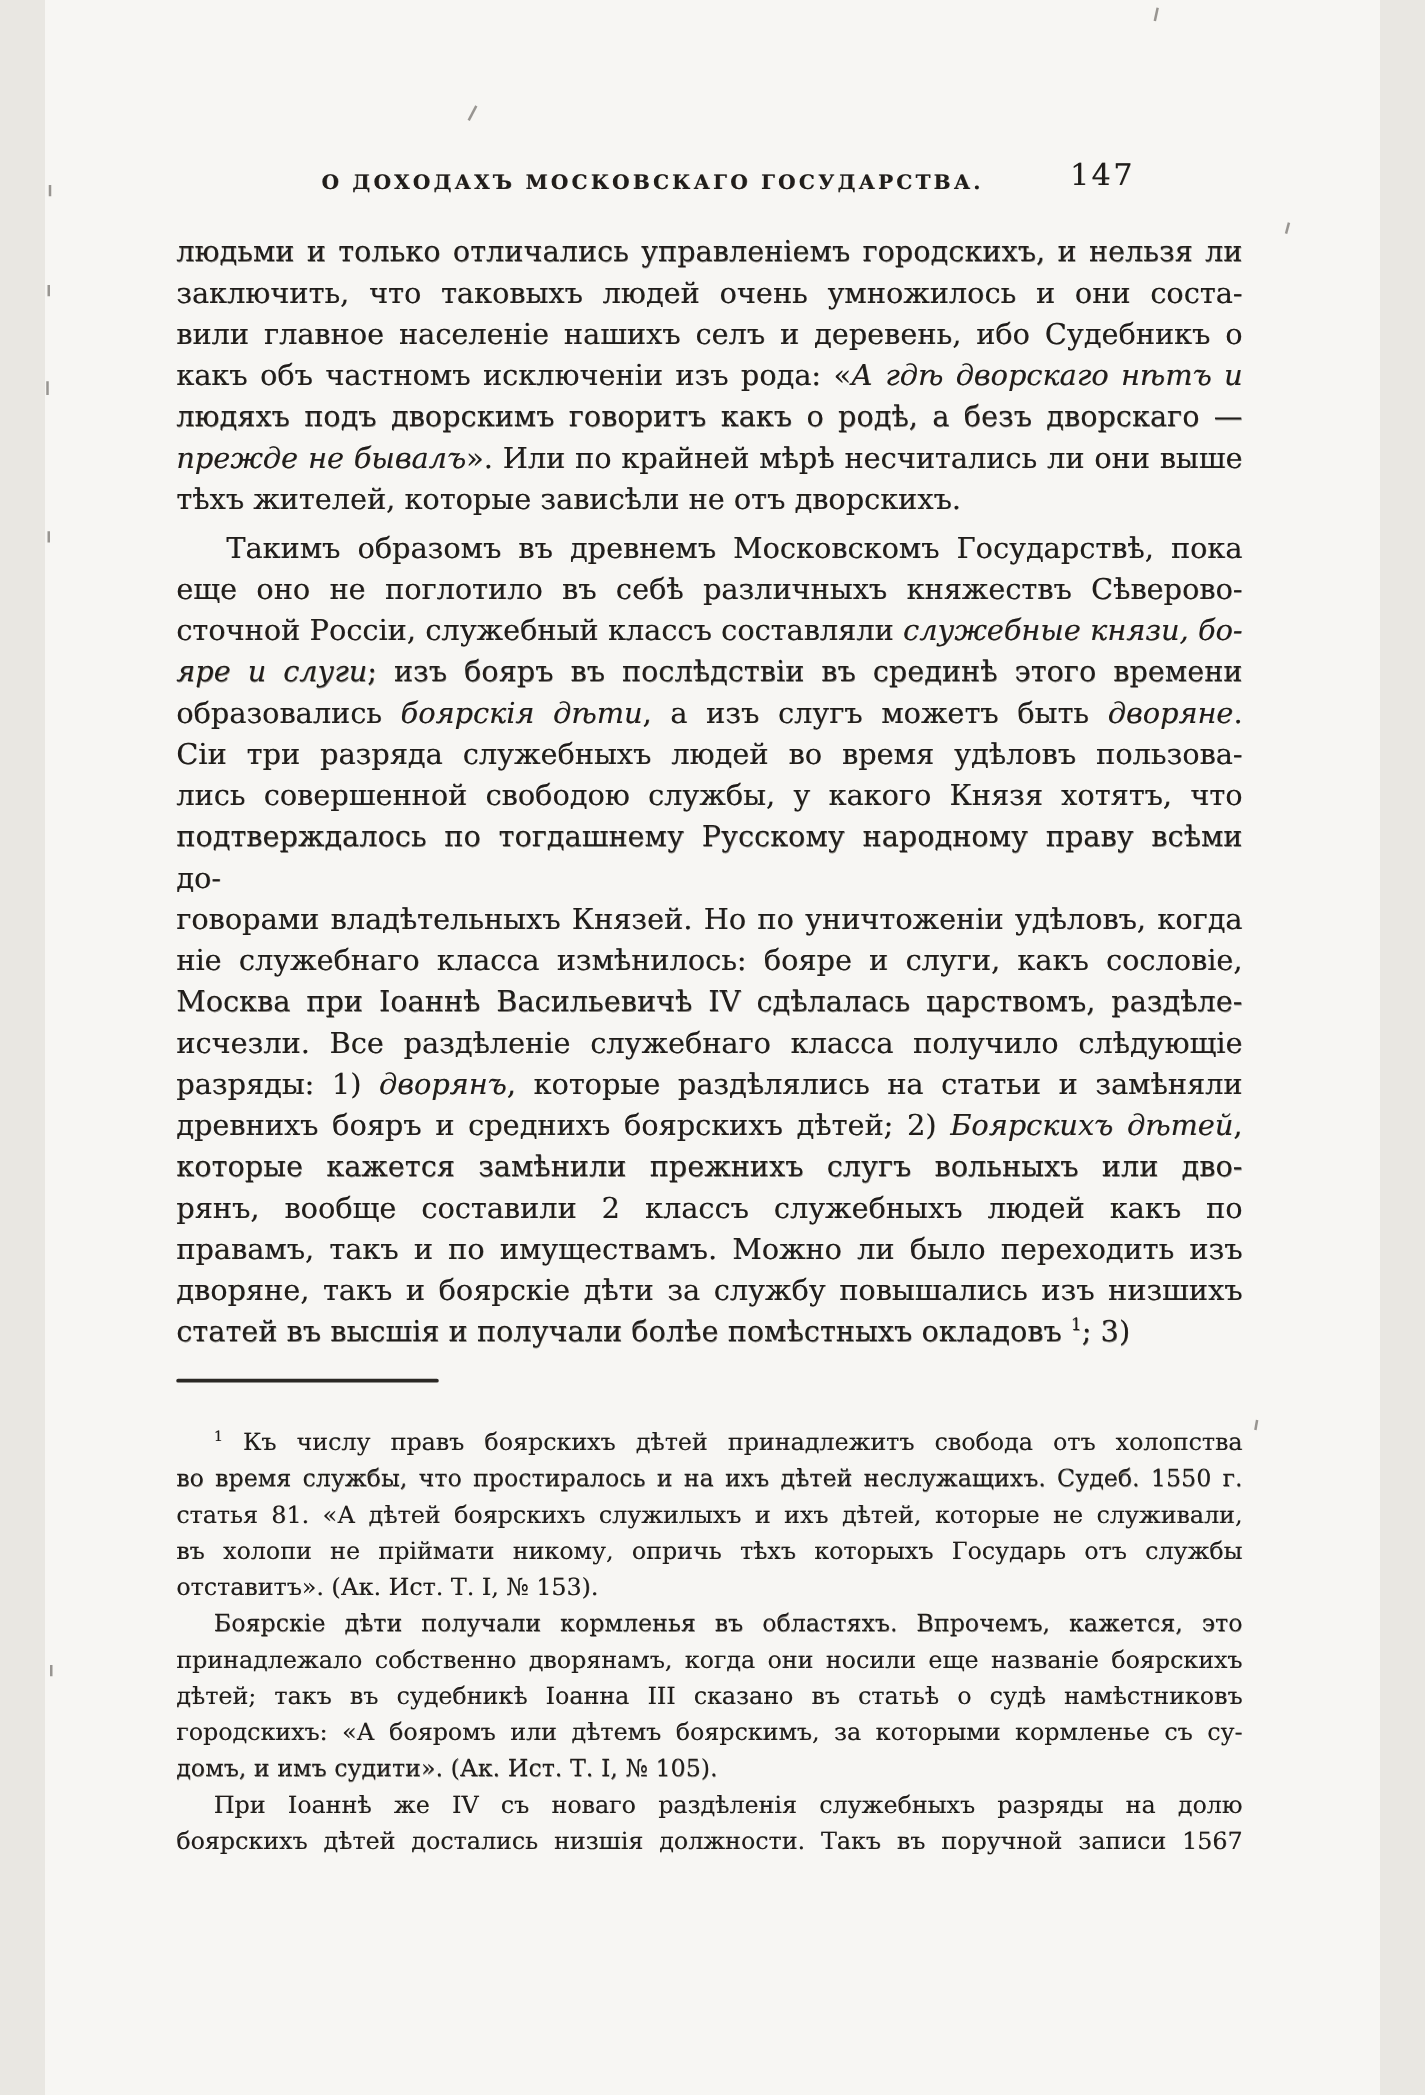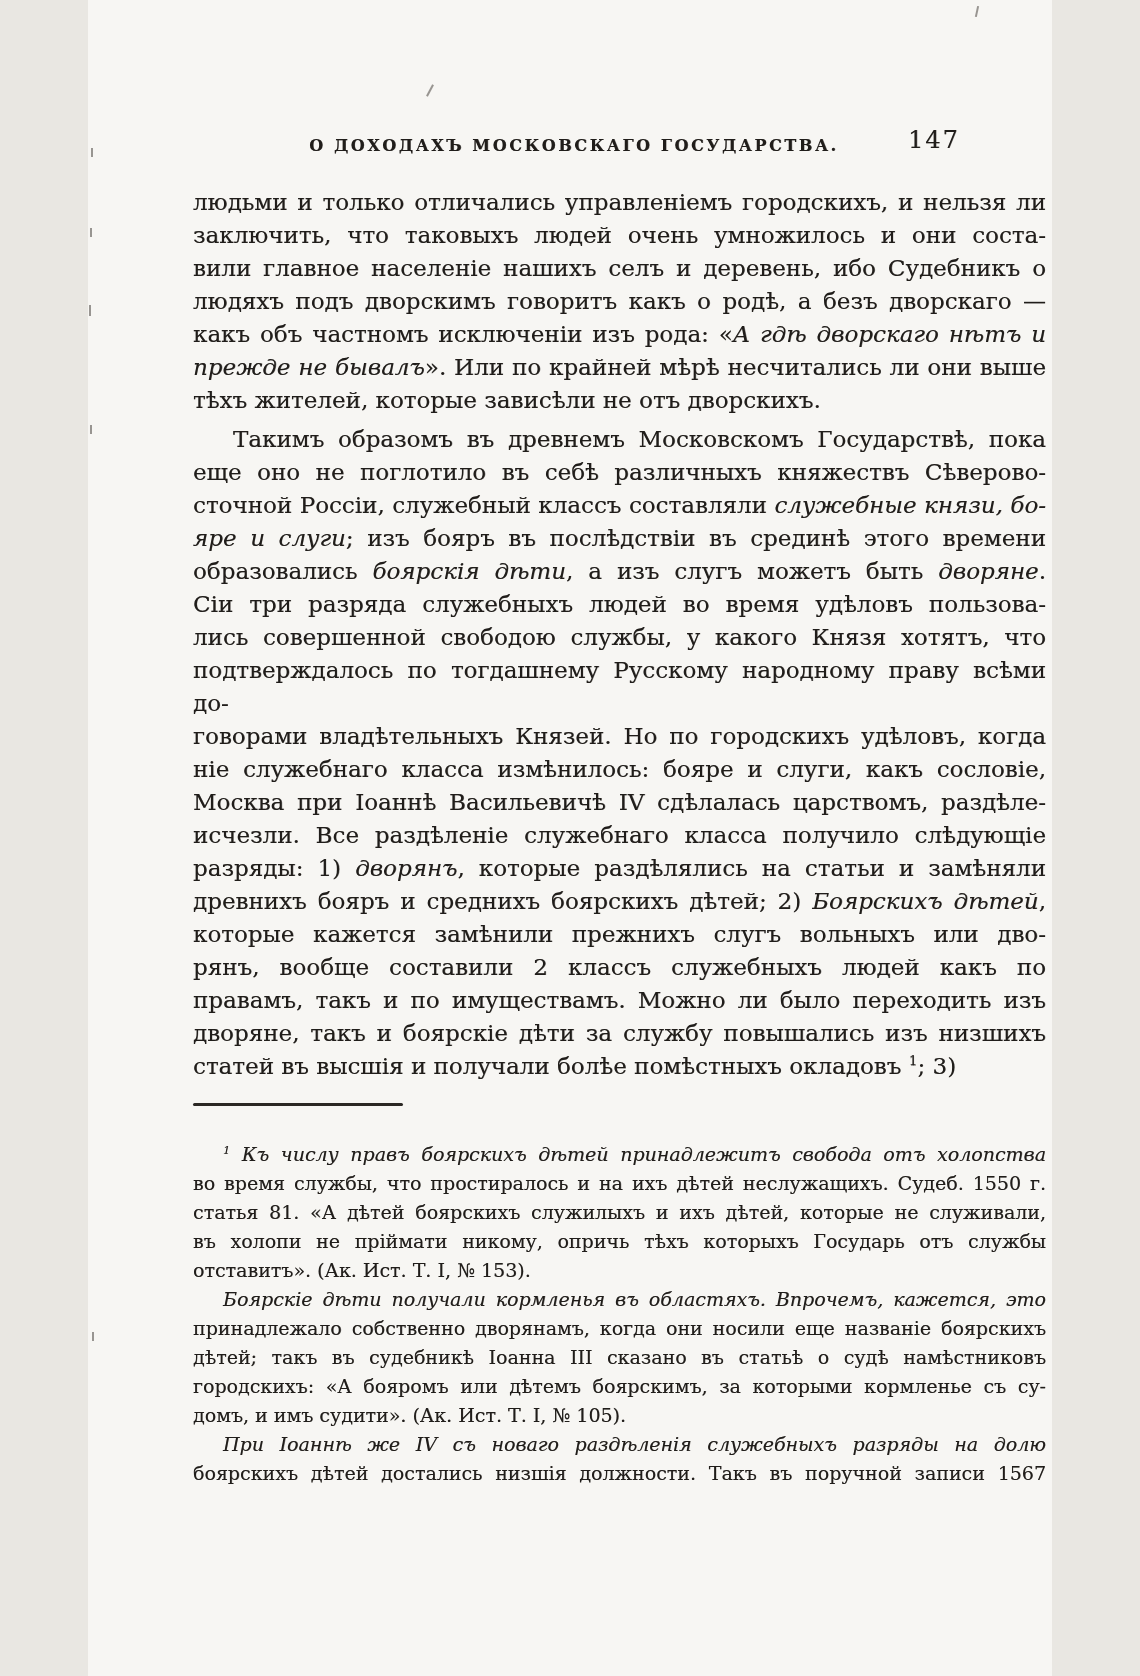--- a/index.html
+++ b/index.html
@@ -1,19 +1,19 @@
 <!DOCTYPE html>
 <html><head>
 <meta charset="utf-8">
 <style>
   html, body { margin: 0; padding: 0; }
   body { background: #e9e7e2; }
   .page {
     position: relative;
-    width: 964px;
+    width: 1068px;
     height: 1676px;
     margin: 0 auto;
     background: #f7f6f3;
     color: #201d1a;
     font-family: "DejaVu Serif", serif;
     overflow: hidden;
   }
   .header {
     position: absolute;
     top: 136px;
@@ -52,21 +52,21 @@
     font-size: 19px;
     line-height: 29px;
     text-shadow: 0.3px 0.25px 0 rgba(25,22,18,0.5);
   }
   .line {
     text-align: justify;
     text-align-last: justify;
   }
   .line.end { text-align-last: left; }
   .main .line.indent { text-indent: 40px; }
-  .footnotes .line.indent { text-indent: 30px; font-style: italic; }
+  .footnotes .line.indent { text-indent: 30px; }
   .main .para + .para { margin-top: 6px; }
   .it { font-style: italic; }
   .sup {
     vertical-align: super;
     font-size: 0.6em;
     line-height: 0;
   }
   .rule {
     position: absolute;
     top: 1103px;
@@ -111,35 +111,35 @@
     <span>О ДОХОДАХЪ МОСКОВСКАГО ГОСУДАРСТВА.</span>
   </div>
 
   <div class="page-num">147</div>
 
   <div class="main" id="main-text">
       <div class="para">
         <div class="line"><span>людьми и только отличались управленіемъ городскихъ, и нельзя ли</span></div>
         <div class="line"><span>заключить, что таковыхъ людей очень умножилось и они соста-</span></div>
         <div class="line"><span>вили главное населеніе нашихъ селъ и деревень, ибо Судебникъ о</span></div>
+        <div class="line"><span>какъ объ частномъ исключеніи изъ рода: «</span><span class="it">А гдѣ дворскаго нѣтъ и</span></div>
         <div class="line"><span>людяхъ подъ дворскимъ говоритъ какъ о родѣ, а безъ дворскаго —</span></div>
-        <div class="line"><span>какъ объ частномъ исключеніи изъ рода: «</span><span class="it">А гдѣ дворскаго нѣтъ и</span></div>
         <div class="line"><span class="it">прежде не бывалъ</span><span>». Или по крайней мѣрѣ несчитались ли они выше</span></div>
         <div class="line end"><span>тѣхъ жителей, которые зависѣли не отъ дворскихъ.</span></div>
       </div>
       <div class="para">
         <div class="line indent"><span>Такимъ образомъ въ древнемъ Московскомъ Государствѣ, пока</span></div>
         <div class="line"><span>еще оно не поглотило въ себѣ различныхъ княжествъ Сѣверово-</span></div>
         <div class="line"><span>сточной Россіи, служебный классъ составляли </span><span class="it">служебные князи, бо-</span></div>
         <div class="line"><span class="it">яре и слуги</span><span>; изъ бояръ въ послѣдствіи въ срединѣ этого времени</span></div>
         <div class="line"><span>образовались </span><span class="it">боярскія дѣти</span><span>, а изъ слугъ можетъ быть </span><span class="it">дворяне</span><span>.</span></div>
         <div class="line"><span>Сіи три разряда служебныхъ людей во время удѣловъ пользова-</span></div>
         <div class="line"><span>лись совершенной свободою службы, у какого Князя хотятъ, что</span></div>
         <div class="line"><span>подтверждалось по тогдашнему Русскому народному праву всѣми до-</span></div>
-        <div class="line"><span>говорами владѣтельныхъ Князей. Но по городскихъ удѣловъ, когда</span></div>
+        <div class="line"><span>говорами владѣтельныхъ Князей. Но по уничтоженіи удѣловъ, когда</span></div>
         <div class="line"><span>ніе служебнаго класса измѣнилось: бояре и слуги, какъ сословіе,</span></div>
         <div class="line"><span>Москва при Іоаннѣ Васильевичѣ IV сдѣлалась царствомъ, раздѣле-</span></div>
         <div class="line"><span>исчезли. Все раздѣленіе служебнаго класса получило слѣдующіе</span></div>
         <div class="line"><span>разряды: 1) </span><span class="it">дворянъ</span><span>, которые раздѣлялись на статьи и замѣняли</span></div>
         <div class="line"><span>древнихъ бояръ и среднихъ боярскихъ дѣтей; 2) </span><span class="it">Боярскихъ дѣтей</span><span>,</span></div>
         <div class="line"><span>которые кажется замѣнили прежнихъ слугъ вольныхъ или дво-</span></div>
         <div class="line"><span>рянъ, вообще составили 2 классъ служебныхъ людей какъ по</span></div>
         <div class="line"><span>правамъ, такъ и по имуществамъ. Можно ли было переходить изъ</span></div>
         <div class="line"><span>дворяне, такъ и боярскіе дѣти за службу повышались изъ низшихъ</span></div>
         <div class="line end"><span>статей въ высшія и получали болѣе помѣстныхъ окладовъ </span><span class="sup">1</span><span>; 3)</span></div>

